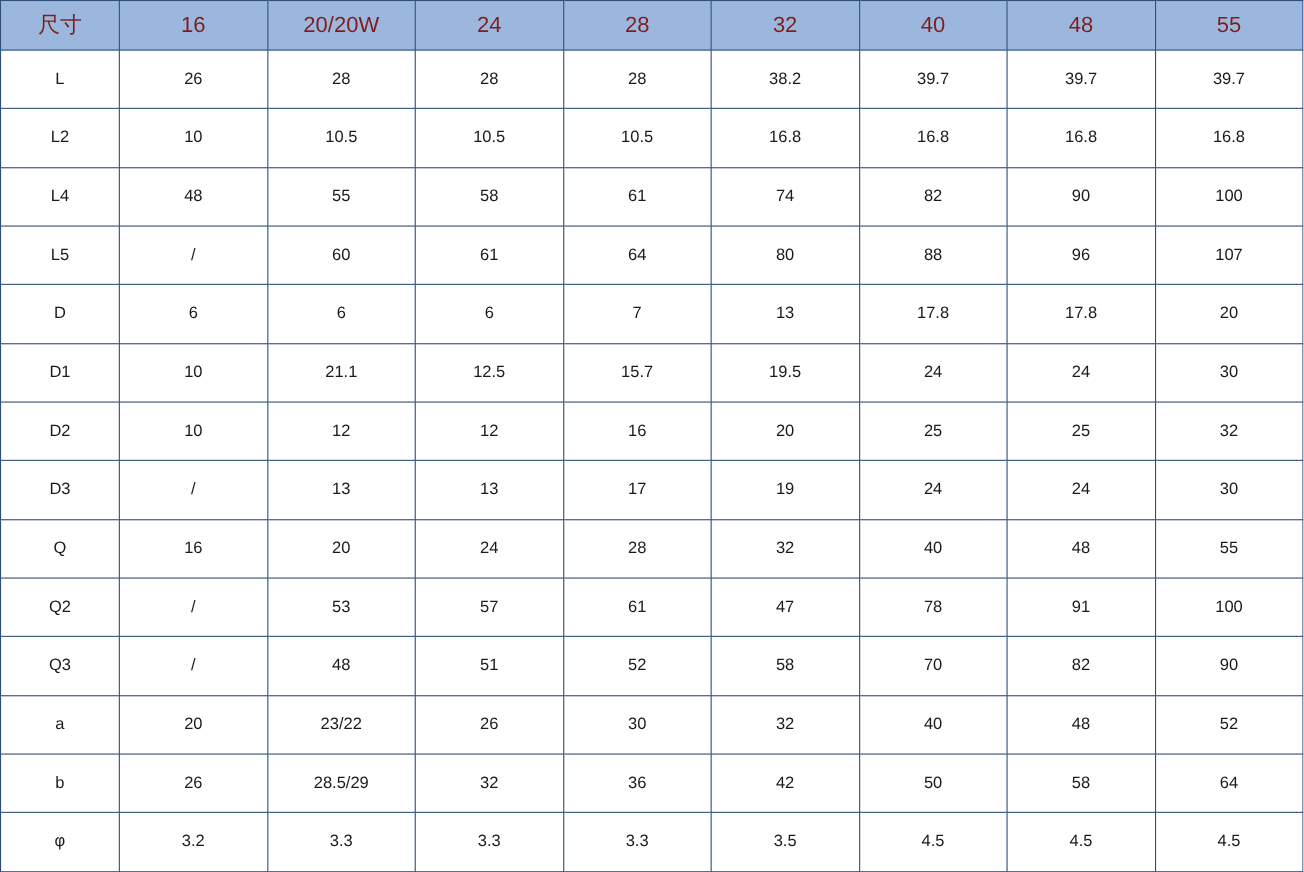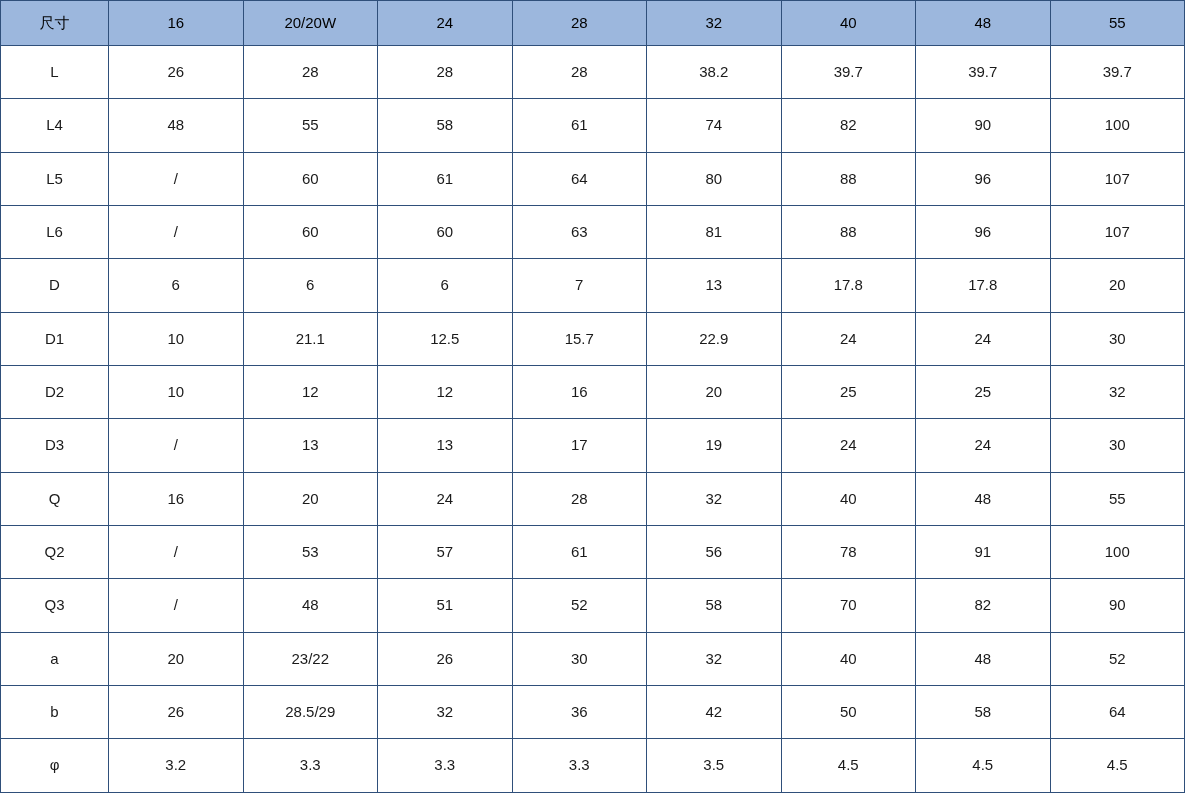--- a/index.html
+++ b/index.html
@@ -24,22 +24,22 @@
     border: 1px solid #2f4f7a;
     text-align: center;
     vertical-align: middle;
     font-size: 15px;
     font-weight: normal;
     padding: 0;
     line-height: 1.1;
   }
   #spec-table thead th {
     background: #9cb7dd;
-    color: #000000;
-    font-size: 15px;
+    color: #7f1d1d;
+    font-size: 20px;
     height: 44px;
   }
   #spec-table tbody td {
     background: #ffffff;
     height: 41px;
   }
   #spec-table tbody td.row-label {
     background: #ffffff;
   }
   
@@ -81,20 +81,31 @@
       <td>28</td>
       <td>28</td>
       <td>28</td>
       <td>38.2</td>
       <td>39.7</td>
       <td>39.7</td>
       <td>39.7</td>
     </tr>
 
 
+    <tr>
+      <td class="row-label">L2</td>
+      <td>10</td>
+      <td>10.5</td>
+      <td>10.5</td>
+      <td>10.5</td>
+      <td>16.8</td>
+      <td>16.8</td>
+      <td>16.8</td>
+      <td>16.8</td>
+    </tr>
 
 
     <tr>
       <td class="row-label">L4</td>
       <td>48</td>
       <td>55</td>
       <td>58</td>
       <td>61</td>
       <td>74</td>
       <td>82</td>
@@ -107,51 +118,40 @@
       <td>/</td>
       <td>60</td>
       <td>61</td>
       <td>64</td>
       <td>80</td>
       <td>88</td>
       <td>96</td>
       <td>107</td>
     </tr>
 
-    <tr>
-      <td class="row-label">L6</td>
-      <td>/</td>
-      <td>60</td>
-      <td>60</td>
-      <td>63</td>
-      <td>81</td>
-      <td>88</td>
-      <td>96</td>
-      <td>107</td>
-    </tr>
 
     <tr>
       <td class="row-label">D</td>
       <td>6</td>
       <td>6</td>
       <td>6</td>
       <td>7</td>
       <td>13</td>
       <td>17.8</td>
       <td>17.8</td>
       <td>20</td>
     </tr>
 
     <tr>
       <td class="row-label">D1</td>
       <td>10</td>
       <td>21.1</td>
       <td>12.5</td>
       <td>15.7</td>
-      <td>22.9</td>
+      <td>19.5</td>
       <td>24</td>
       <td>24</td>
       <td>30</td>
     </tr>
 
     <tr>
       <td class="row-label">D2</td>
       <td>10</td>
       <td>12</td>
       <td>12</td>
@@ -186,21 +186,21 @@
       <td>55</td>
     </tr>
 
 
     <tr>
       <td class="row-label">Q2</td>
       <td>/</td>
       <td>53</td>
       <td>57</td>
       <td>61</td>
-      <td>56</td>
+      <td>47</td>
       <td>78</td>
       <td>91</td>
       <td>100</td>
     </tr>
 
     <tr>
       <td class="row-label">Q3</td>
       <td>/</td>
       <td>48</td>
       <td>51</td>

